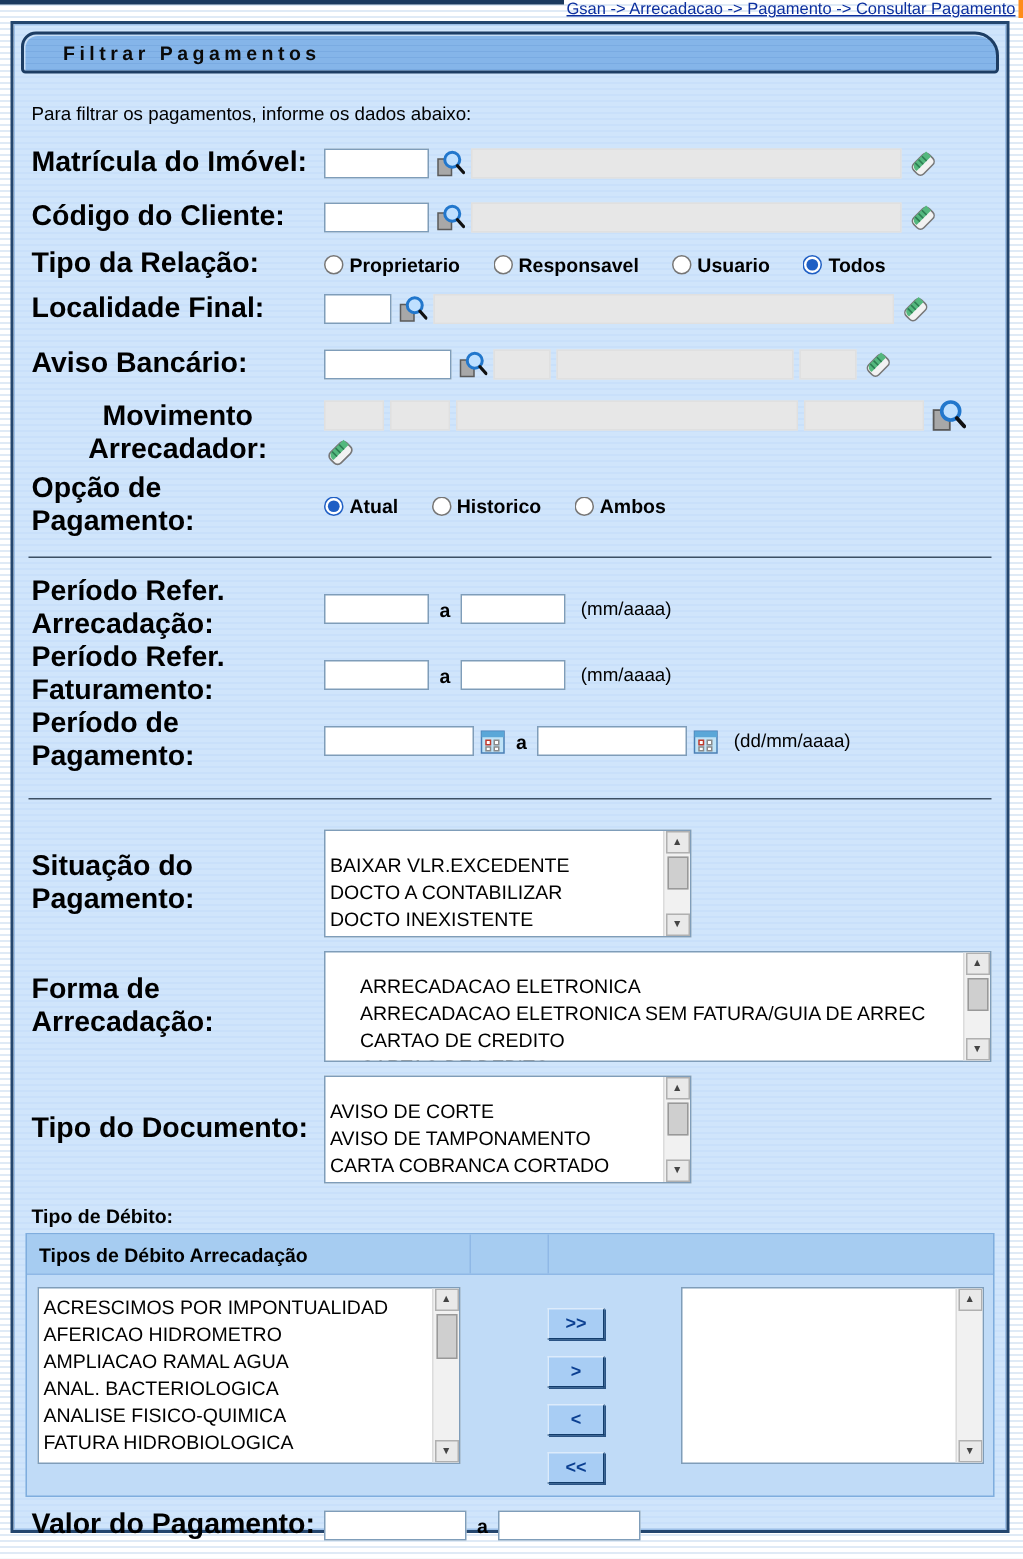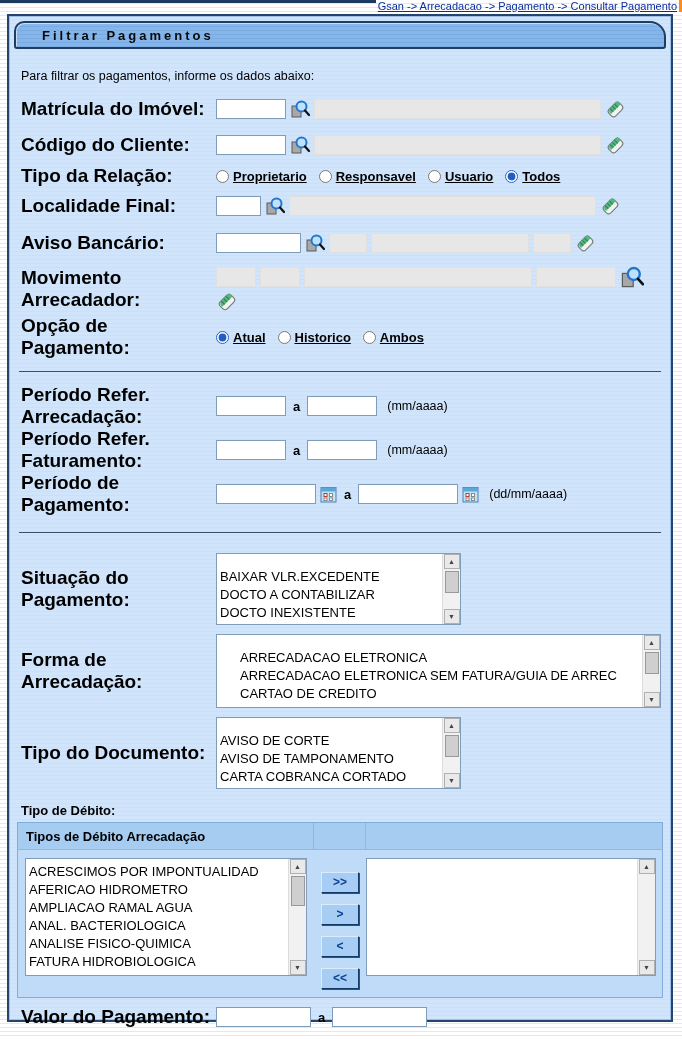--- a/index.html
+++ b/index.html
@@ -22,21 +22,21 @@
   .row{display:flex;align-items:center;padding:0 10px 0 12px;min-height:36px;}
   .row .lbl{width:195px;flex-shrink:0;font-size:19px;font-weight:bold;color:#000;}
   .fa{display:flex;align-items:center;gap:4px;flex:1;min-width:0;}
   input.tx{height:20px;border:1px solid #7f9db9;background:#fff;box-sizing:border-box;
     font-family:"Liberation Sans",sans-serif;font-size:12px;padding:0 2px;}
   .w45{width:45px;}.w70{width:70px;}.w85{width:85px;}.w95{width:95px;}.w100{width:100px;}
   .gray{height:20px;background:#e7e7e7;border:1px solid #e0e0e0;box-sizing:border-box;}
   .g38{width:38px;}.g40{width:40px;}.g80{width:80px;}.g158{width:158px;}
   .g228{width:228px;}.g287{width:287px;}.g307{width:307px;}
   .ic{display:inline-flex;flex-shrink:0;cursor:pointer;}
-  .radio-group{display:flex;align-items:center;gap:12px;font-size:13px;font-weight:bold;text-decoration:underline;}
+  .radio-group{display:flex;align-items:center;gap:22px;font-size:13px;font-weight:bold;}
   .radio-opt{display:flex;align-items:center;gap:4px;}
   .radio-opt input{width:13px;height:13px;margin:0;accent-color:#1f5fc4;}
   .sep{font-size:13px;font-weight:bold;padding:0 3px;}
   .hint{font-size:12.5px;padding-left:6px;}
   .hr{border:none;border-top:1px solid #3c4f63;margin:12px 10px;}
   .listbox{background:#fff;border:1px solid #7f9db9;display:flex;box-sizing:border-box;
     overflow:hidden;}
   .lb-items{flex:1;overflow:hidden;padding-top:2px;min-width:0;}
   .lb-spacer{height:12px;}
   .lb-item{font-size:13px;line-height:18px;white-space:nowrap;padding-left:3px;color:#000;cursor:default;}
@@ -51,21 +51,21 @@
   .lb452{width:452px;height:74px;padding-left:20px;}
   .lb-dual{height:118px;}
   .sec-label{margin:10px 0 4px 12px;font-size:13px;font-weight:bold;}
   .tdtable{margin:0 8px;border:1px solid #7fadde;background:#c0dbf7;}
   .td-head{display:flex;height:26px;background:#a6ccf1;border-bottom:1px solid #8fb8e6;}
   .td-head .hc{display:flex;align-items:center;font-size:13px;font-weight:bold;padding-left:8px;
     box-sizing:border-box;}
   .hc-left{width:296px;border-right:1px solid #8fb8e6;}
   .hc-mid{width:52px;border-right:1px solid #8fb8e6;}
   .hc-right{flex:1;}
-  .td-body{display:flex;padding:8px 6px 8px 7px;}
+  .td-body{display:flex;padding:8px 6px 8px 7px;gap:44px;}
   .td-cell-left{width:289px;flex-shrink:0;}
   .td-cell-mid{width:52px;flex-shrink:0;display:flex;flex-direction:column;align-items:center;
     justify-content:flex-start;gap:11px;padding-top:14px;}
   .td-cell-right{flex:1;}
   .tbtn{width:38px;height:21px;background:#a8cdf4;color:#0b3f91;font-weight:bold;font-size:12px;
     font-family:"Liberation Sans",sans-serif;border:1px solid #123c6b;
     border-top-color:#dcebfb;border-left-color:#dcebfb;box-shadow:1px 1px 0 #2a5384;
     cursor:pointer;line-height:17px;}
   .btn-row{display:flex;align-items:center;margin:10px 10px 0 12px;gap:8px;}
   .btn{height:22px;padding:0 10px;background:#9cc6f2;color:#000;font-size:13px;
@@ -212,21 +212,21 @@
                 <path d="M4 10 a3.5 3.5 0 0 1 2.5-4.4 h10.5 v4.4 z" fill="#54b87e"></path>
                 <line x1="7" y1="5.8" x2="7" y2="10" stroke="#2e7d52"></line>
                 <line x1="10" y1="5.8" x2="10" y2="10" stroke="#2e7d52"></line>
                 <line x1="13" y1="5.8" x2="13" y2="10" stroke="#2e7d52"></line>
               </g>
             </svg>
         </span>
       </div>
     </div>
 
-    <div class="row" style="min-height:52px;">
+    <div class="row" style="min-height:52px;text-align:center;">
       <span class="lbl">Movimento Arrecadador:</span>
       <div style="flex:1;display:flex;flex-direction:column;gap:2px;min-width:0;">
         <div class="fa">
           <div class="gray g40"></div>
           <div class="gray g40"></div>
           <div class="gray g228"></div>
           <div class="gray g80"></div>
           <span class="ic">
             <svg width="24" height="24" viewBox="0 0 20 20">
                 <rect x="2" y="7" width="9" height="11" fill="#a8a8a8" stroke="#5a5a5a"></rect>

